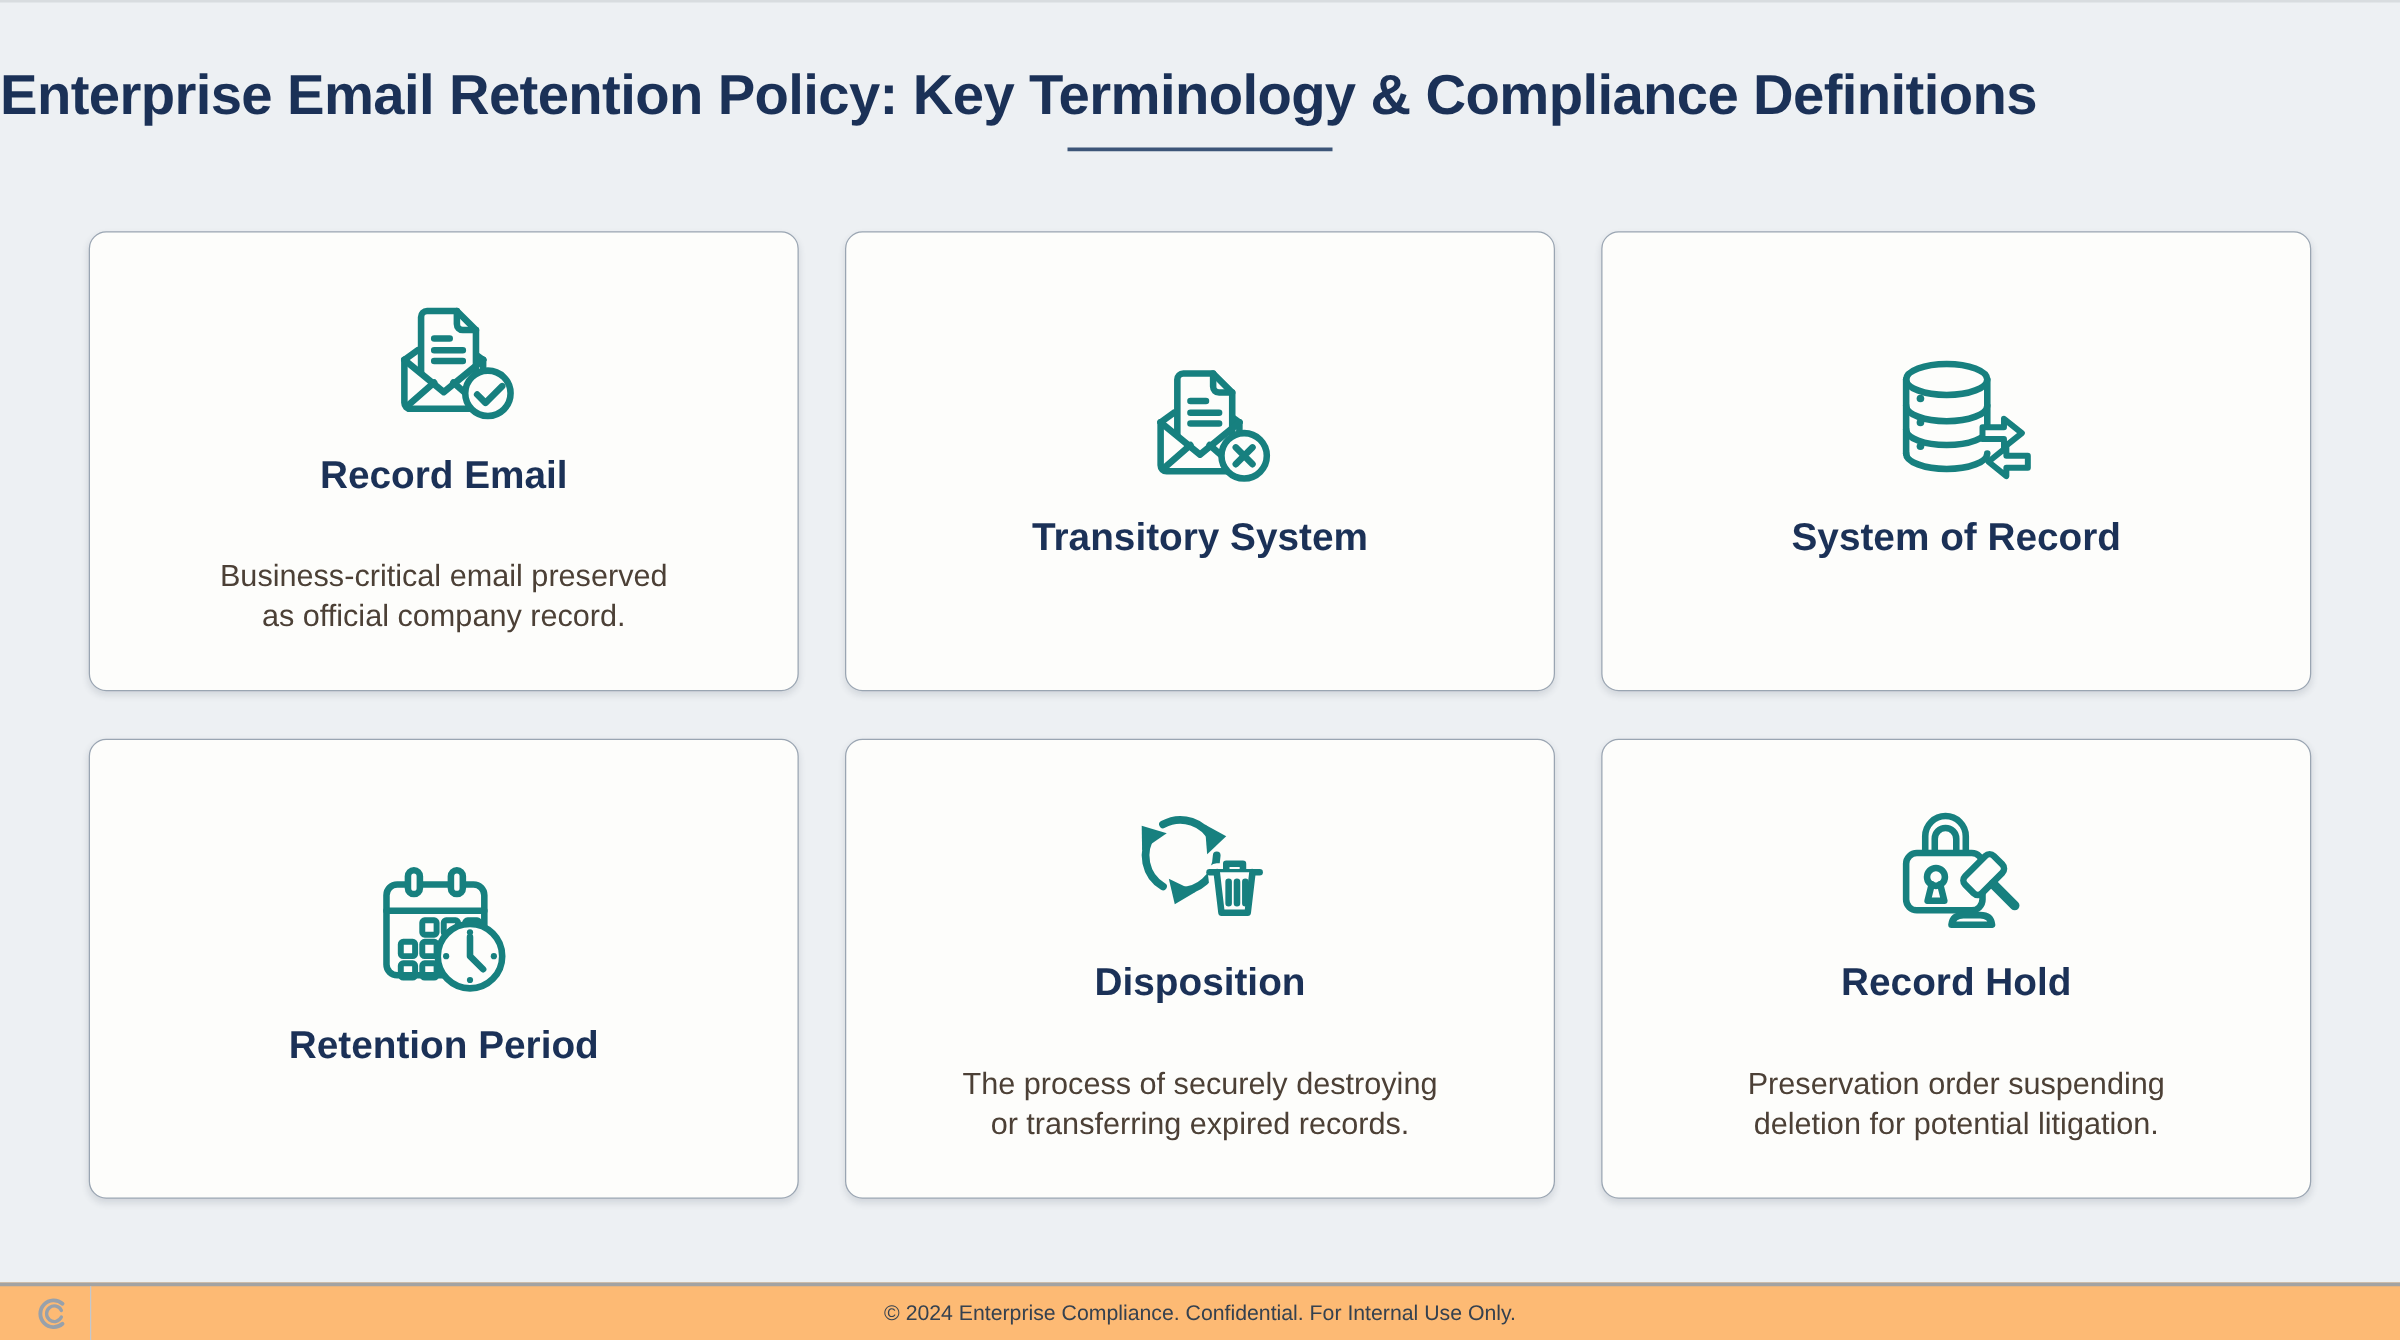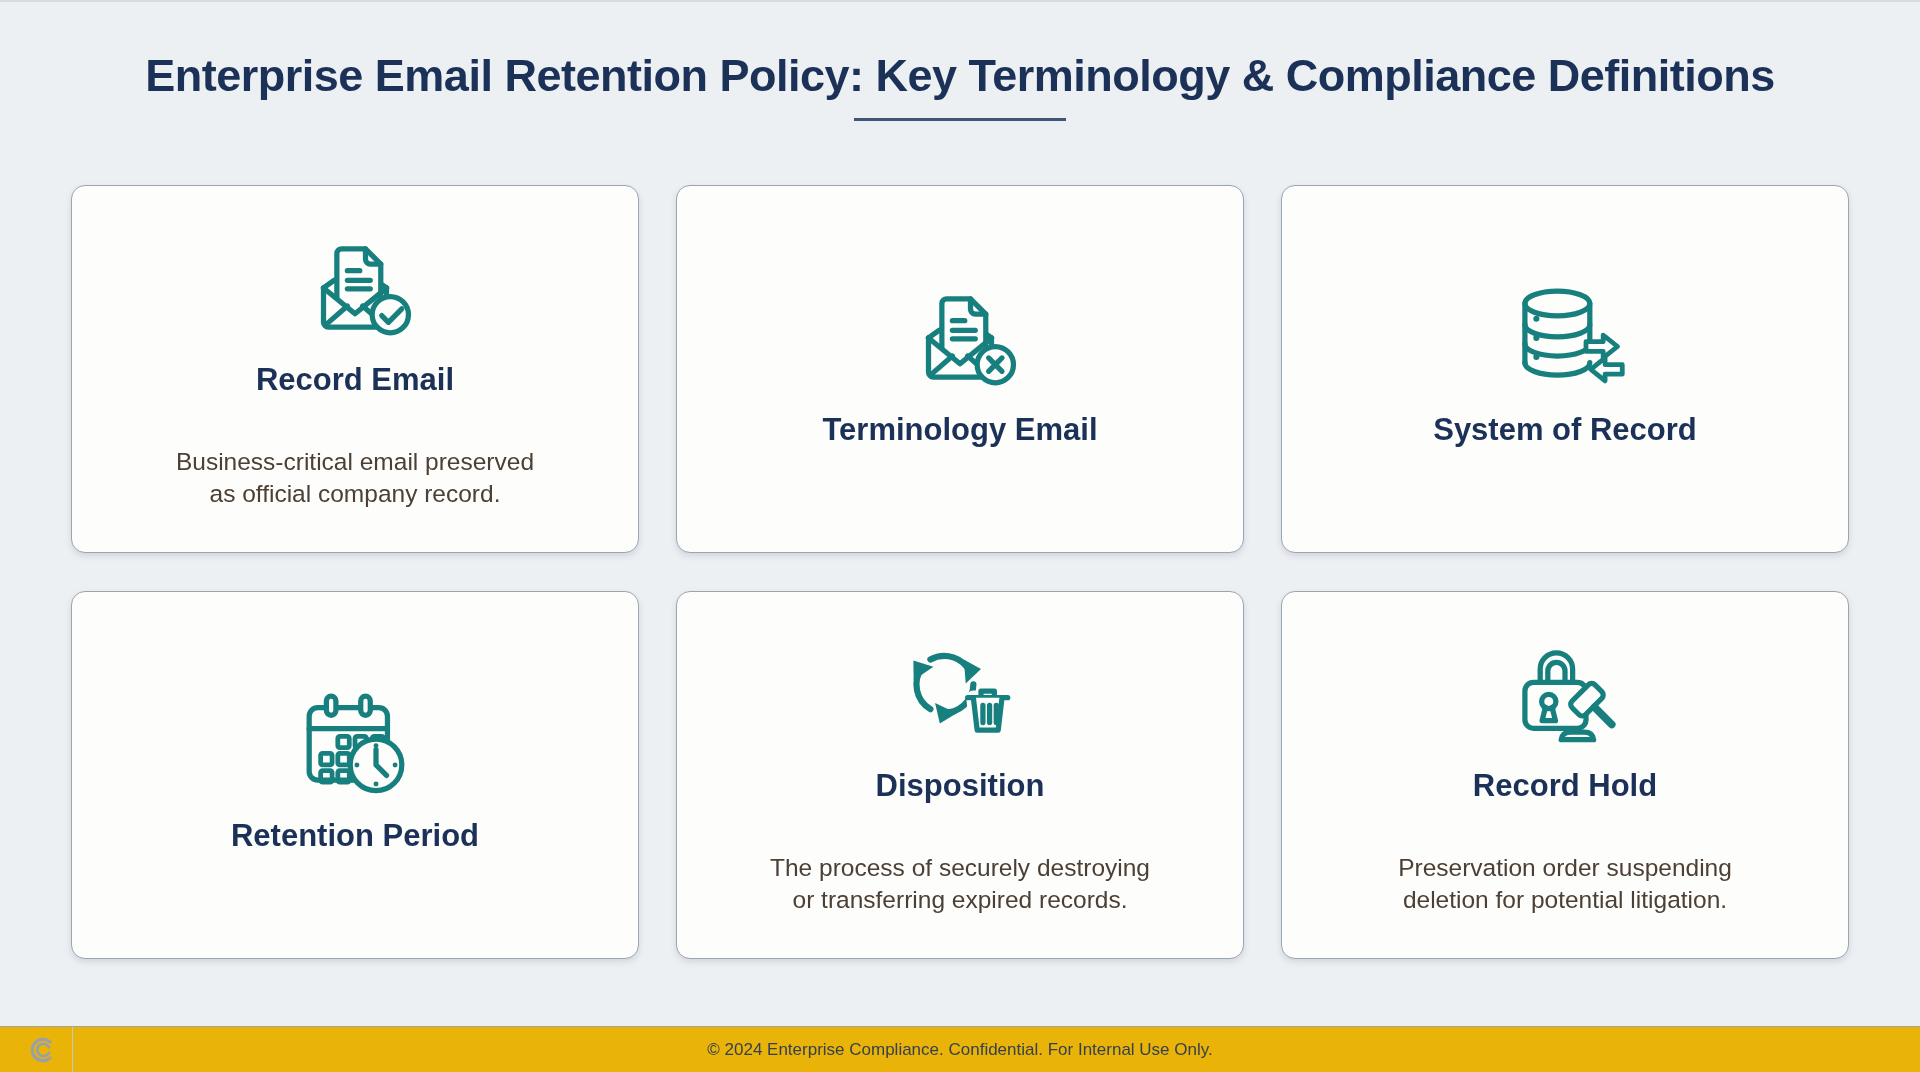--- a/index.html
+++ b/index.html
@@ -7,21 +7,21 @@
     width: 1920px; height: 1072px;
     font-family: "Liberation Sans", sans-serif;
     background: #edf0f3;
     overflow: hidden;
     position: relative;
   }
   .top-edge {
     position: absolute; top: 0; left: 0; right: 0;
     height: 2px; background: #d8dcdf;
   }
-  .header { padding-top: 50px; text-align: center; }
+  .header { padding-top: 50px; }
   .page-title {
     font-size: 45px; font-weight: 700; color: #1b3157;
     letter-spacing: -0.5px;
   }
   .title-underline {
     width: 212px; height: 3px; background: #3d5578;
     margin: 16px auto 0;
   }
   .cards-grid {
     position: absolute; top: 185px; left: 71px; right: 71px;
@@ -47,22 +47,22 @@
     margin-bottom: 12px;
   }
   .card-desc {
     font-size: 24.5px; color: #4c4036; line-height: 1.3;
     white-space: pre-line;
     margin-top: 36px;
   }
   .footer {
     position: absolute; left: 0; right: 0; bottom: 0;
     height: 46px;
-    background: #eab308;
-    border-top: 1px solid #a3a3a3;
+    background: #fdba74;
+    border-top: 3px solid #a3a3a3;
     display: flex; align-items: center; justify-content: center;
   }
   .footer-logo {
     position: absolute; left: 26px; top: 50%; transform: translateY(-50%);
     width: 32px; height: 32px;
   }
   .footer-divider {
     position: absolute; left: 72px; top: 0; bottom: 0;
     width: 1px; background: #c2c8ce;
   }
@@ -110,21 +110,21 @@
           <path fill="#fdfdfb" d="M47 72 V26 a5 5 0 0 1 5 -5 h25 l16 16 v35"></path>
           <path d="M77 21 v11 a5 5 0 0 0 5 5 h11"></path>
           <path d="M58 44 h13 M58 54 h24 M58 63 h24"></path>
           <path d="M33 62 l33 27 33 -27"></path>
           <path d="M35 101 l23 -20 M97 101 l-23 -20"></path>
           <circle cx="103" cy="90" r="19" fill="#fdfdfb"></circle>
           <path d="M96 83 l14 14 M110 83 l-14 14"></path>
         </g>
       </svg>
     </span>
-    <div class="card-title">Terminology Email</div>
+    <div class="card-title">Transitory System</div>
   </div>
 
   <div class="card">
     <span class="card-icon">
       <svg viewBox="0 0 132 120">
         <g stroke="#17807f" stroke-width="5.5" fill="none" stroke-linecap="round" stroke-linejoin="round">
           <ellipse cx="58" cy="26" rx="34" ry="13"></ellipse>
           <path d="M24 26 v62 M92 26 v38"></path>
           <path d="M24 48 a34 13 0 0 0 68 0"></path>
           <path d="M24 68 a34 13 0 0 0 68 0"></path>

